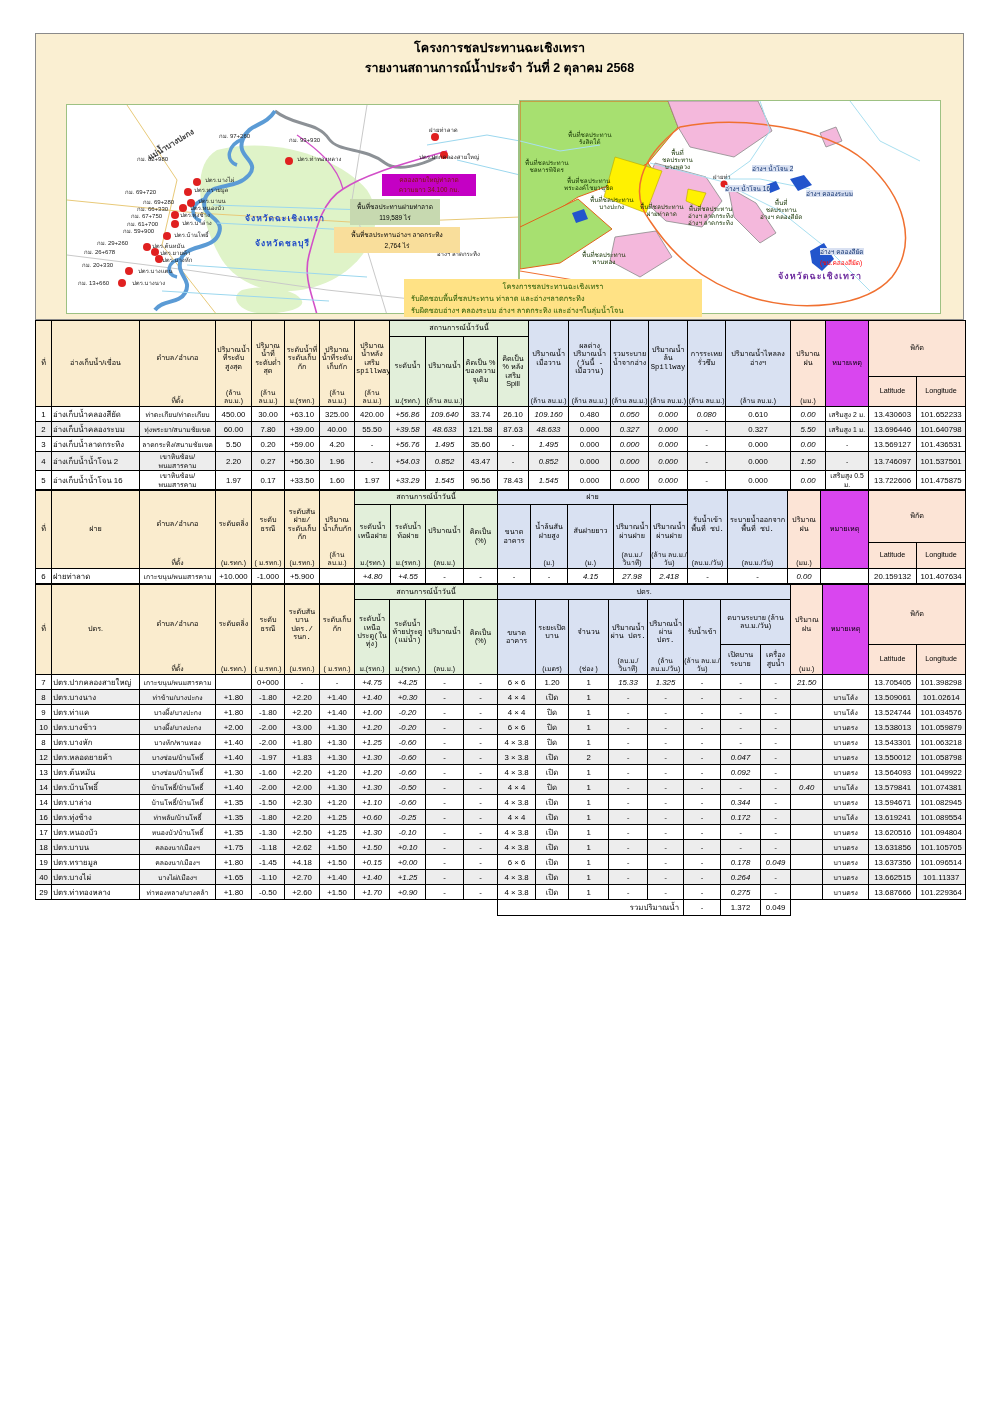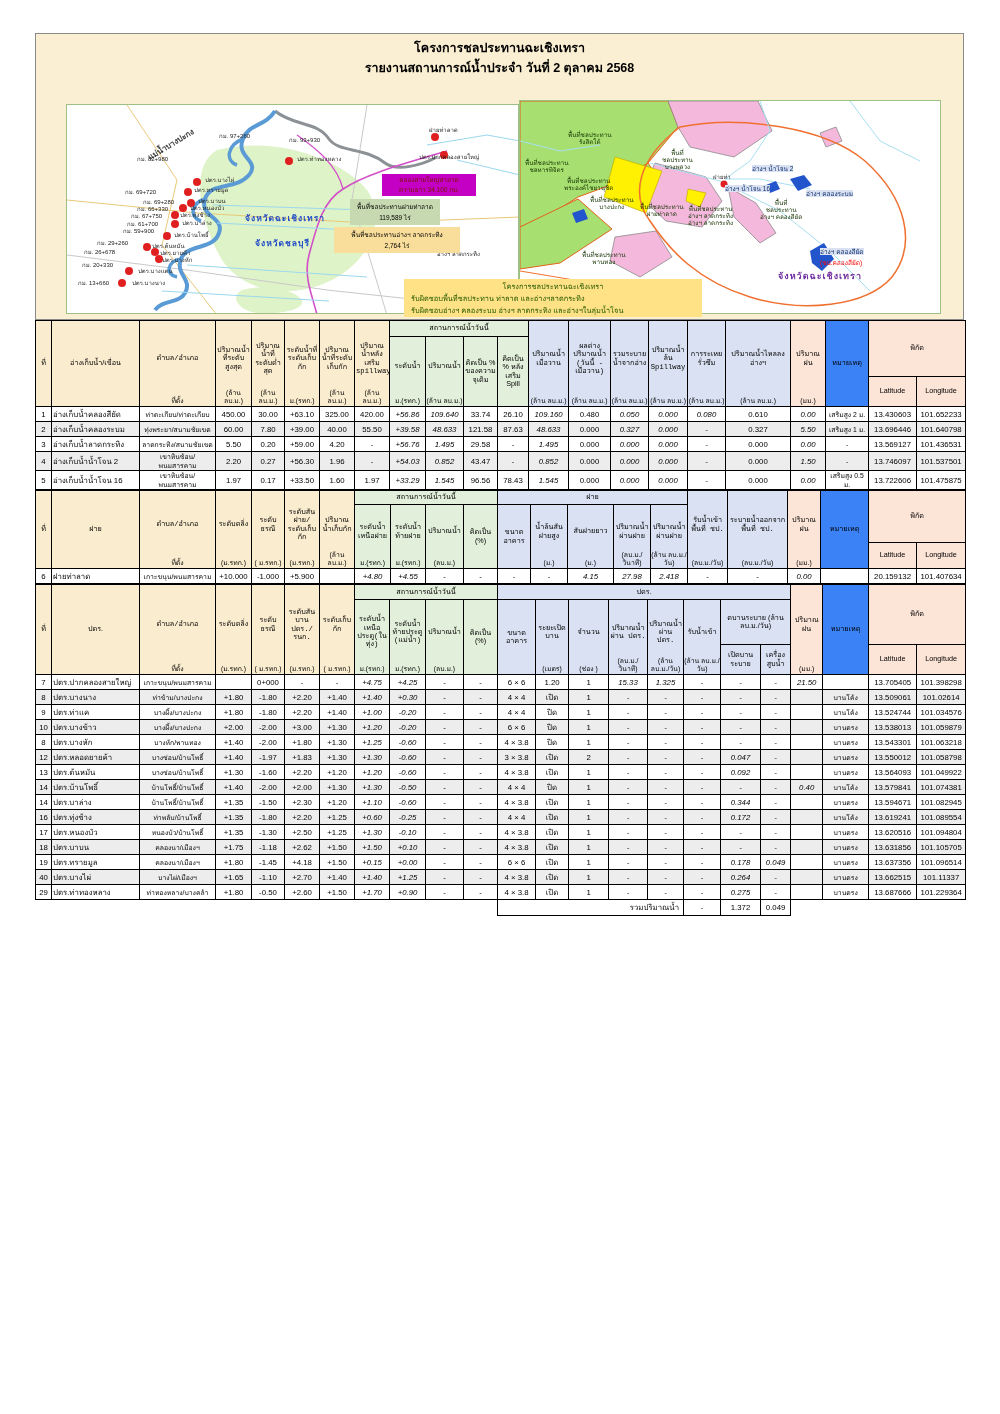--- a/index.html
+++ b/index.html
@@ -43,21 +43,21 @@
   .tables{position:absolute;left:35px;top:320px;width:930px;}
   table{border-collapse:collapse;table-layout:fixed;width:930px;}
   th,td{border:1px solid #000;padding:0 1px;overflow:hidden;box-sizing:border-box;}
   th{font-weight:normal;font-size:7.2px;line-height:8.3px;text-align:center;vertical-align:middle;position:relative;}
   th .unit{position:absolute;left:0;right:0;bottom:1px;text-align:center;font-size:6.8px;line-height:8px;}
   th .lab{display:block;}
   th.pu .lab{padding-bottom:10px;font-family:Liberation Mono, monospace;}
   td{font-size:7.8px;line-height:9px;height:15px;text-align:center;vertical-align:middle;background:#fff;}
   tbody tr:nth-child(even) td{background:#EDEDED;}
   .hd{background:#FAECCE;} .grn{background:#E2EFDA;} .blu{background:#D9E1F2;}
-  .sal{background:#FCE4D6;} .gry{background:#3b82f6;font-family:Liberation Mono, monospace;}
+  .sal{background:#FCE4D6;} .gry{background:#d946ef;font-family:Liberation Mono, monospace;}
   .lft{text-align:left;}
   .ita{font-style:italic;}
   .sm{font-size:6.8px;}
   td.nob{border:none;background:#fff !important;}
   td.sumlab{text-align:right;padding-right:4px;background:#fff !important;}
   tr.sumrow td{background:#fff;}
   .g1{height:16px;} .g2{height:40px;} .g3{height:30px;}
   .t2g1{height:14px;} .t2g2{height:38px;} .t2g3{height:26px;}
   .t3g1{height:15px;} .t3g2{height:45px;} .t3g3{height:30px;}
 </style>
@@ -400,21 +400,21 @@
             <td>3</td>
             <td class="lft">อ่างเก็บน้ำลาดกระทิง</td>
             <td class="sm">ลาดกระทิง/สนามชัยเขต</td>
             <td>5.50</td>
             <td>0.20</td>
             <td>+59.00</td>
             <td>4.20</td>
             <td>-</td>
             <td class="ita">+56.76</td>
             <td class="ita">1.495</td>
-            <td>29.58</td>
+            <td>35.60</td>
             <td>-</td>
             <td class="ita">1.495</td>
             <td>0.000</td>
             <td class="ita">0.000</td>
             <td class="ita">0.000</td>
             <td class="ita">-</td>
             <td>0.000</td>
             <td class="ita">0.00</td>
             <td class="sm">-</td>
             <td>13.569127</td>
@@ -536,21 +536,21 @@
             </th>
         <th class="gry" rowspan="3">หมายเหตุ</th>
         <th class="sal" colspan="2" rowspan="2">พิกัด</th>
       </tr>
       <tr class="t2g2">
         <th class="grn pu" rowspan="2">
               <span class="lab">ระดับน้ำเหนือฝาย</span>
               <span class="unit">ม.(รทก.)</span>
             </th>
         <th class="grn pu" rowspan="2">
-              <span class="lab">ระดับน้ำท้ายฝาย</span>
+              <span class="lab">ระดับน้ำท้อฝาย</span>
               <span class="unit">ม.(รทก.)</span>
             </th>
         <th class="grn pu" rowspan="2">
               <span class="lab">ปริมาณน้ำ</span>
               <span class="unit">(ลบ.ม.)</span>
             </th>
         <th class="grn" rowspan="2">คิดเป็น (%)</th>
         <th class="blu" rowspan="2">ขนาดอาคาร</th>
         <th class="blu pu" rowspan="2">
               <span class="lab">น้ำล้นสันฝายสูง</span>

